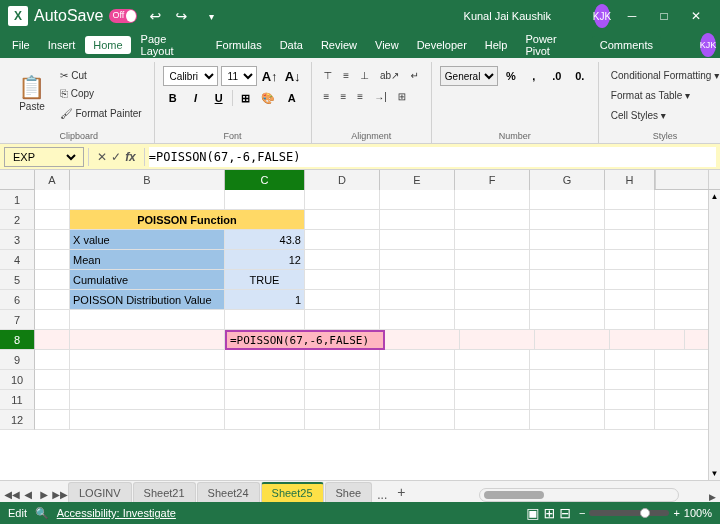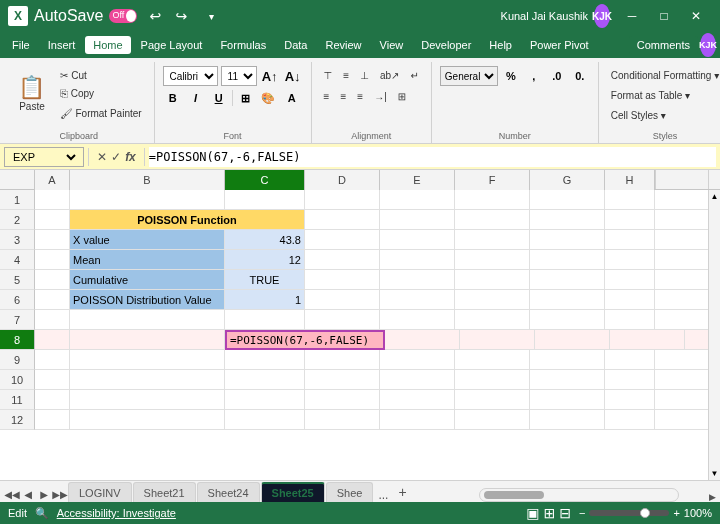--- a/index.html
+++ b/index.html
@@ -16,21 +16,21 @@
     }
     .title-bar-left { display: flex; align-items: center; gap: 6px; flex: 1; }
     .title-bar-center { flex: 1; text-align: center; font-size: 12px; color: white; }
     .title-bar-right { display: flex; align-items: center; gap: 6px; }
     .excel-icon { width: 20px; height: 20px; background: white; color: #217346; font-weight: bold; font-size: 12px; display: flex; align-items: center; justify-content: center; border-radius: 2px; }
     .autosave-label { font-size: 16px; }
     .toggle-off { background: #ec4899; border-radius: 8px; width: 28px; height: 14px; display: flex; align-items: flex-start; padding: 1px; }
     .toggle-knob { width: 12px; height: 12px; background: white; border-radius: 50%; margin-left: auto; }
     .title-bar-btn { width: 24px; height: 24px; display: flex; align-items: center; justify-content: center; border-radius: 3px; cursor: pointer; font-size: 14px; }
     .undo-redo { display: flex; gap: 2px; }
-    .user-badge { background: #a855f7; border-radius: 50%; width: 16px; height: 24px; display: flex; align-items: center; justify-content: center; font-size: 10px; font-weight: bold; color: white; }
+    .user-badge { background: #a855f7; border-radius: 50%; width: 16px; height: 24px; display: flex; align-items: center; justify-content: center; font-size: 10px; font-weight: normal; color: white; margin-left: 37px; }
     .win-controls { display: flex; gap: 0; }
     .win-btn { width: 32px; height: 32px; display: flex; align-items: center; justify-content: center; cursor: pointer; font-size: 12px; }
 
     
     .menu-bar {
       height: 26px;
       background: #217346;
       display: flex;
       align-items: center;
       padding: 0 4px;
@@ -239,21 +239,21 @@
       border-bottom: none;
       border-radius: 3px 3px 0 0;
       display: flex;
       align-items: center;
       cursor: pointer;
       font-size: 11px;
       background: #e0e0e0;
       color: #555;
       margin-right: 1px;
     }
-    .sheet-tab.active { background: #0f172a; color: #217346; font-weight: bold; border-top: 2px solid #217346; }
+    .sheet-tab.active { background: #fde047; color: #217346; font-weight: normal; border-top: 2px solid #217346; }
     .sheet-tab-add { width: 20px; height: 20px; display: flex; align-items: center; justify-content: center; cursor: pointer; color: #555; font-size: 14px; }
     .sheet-tab-more { padding: 0 4px; font-size: 12px; cursor: pointer; color: #555; }
 
     
     .status-bar {
       height: 22px;
       background: #217346;
       display: flex;
       align-items: center;
       padding: 0 8px;

